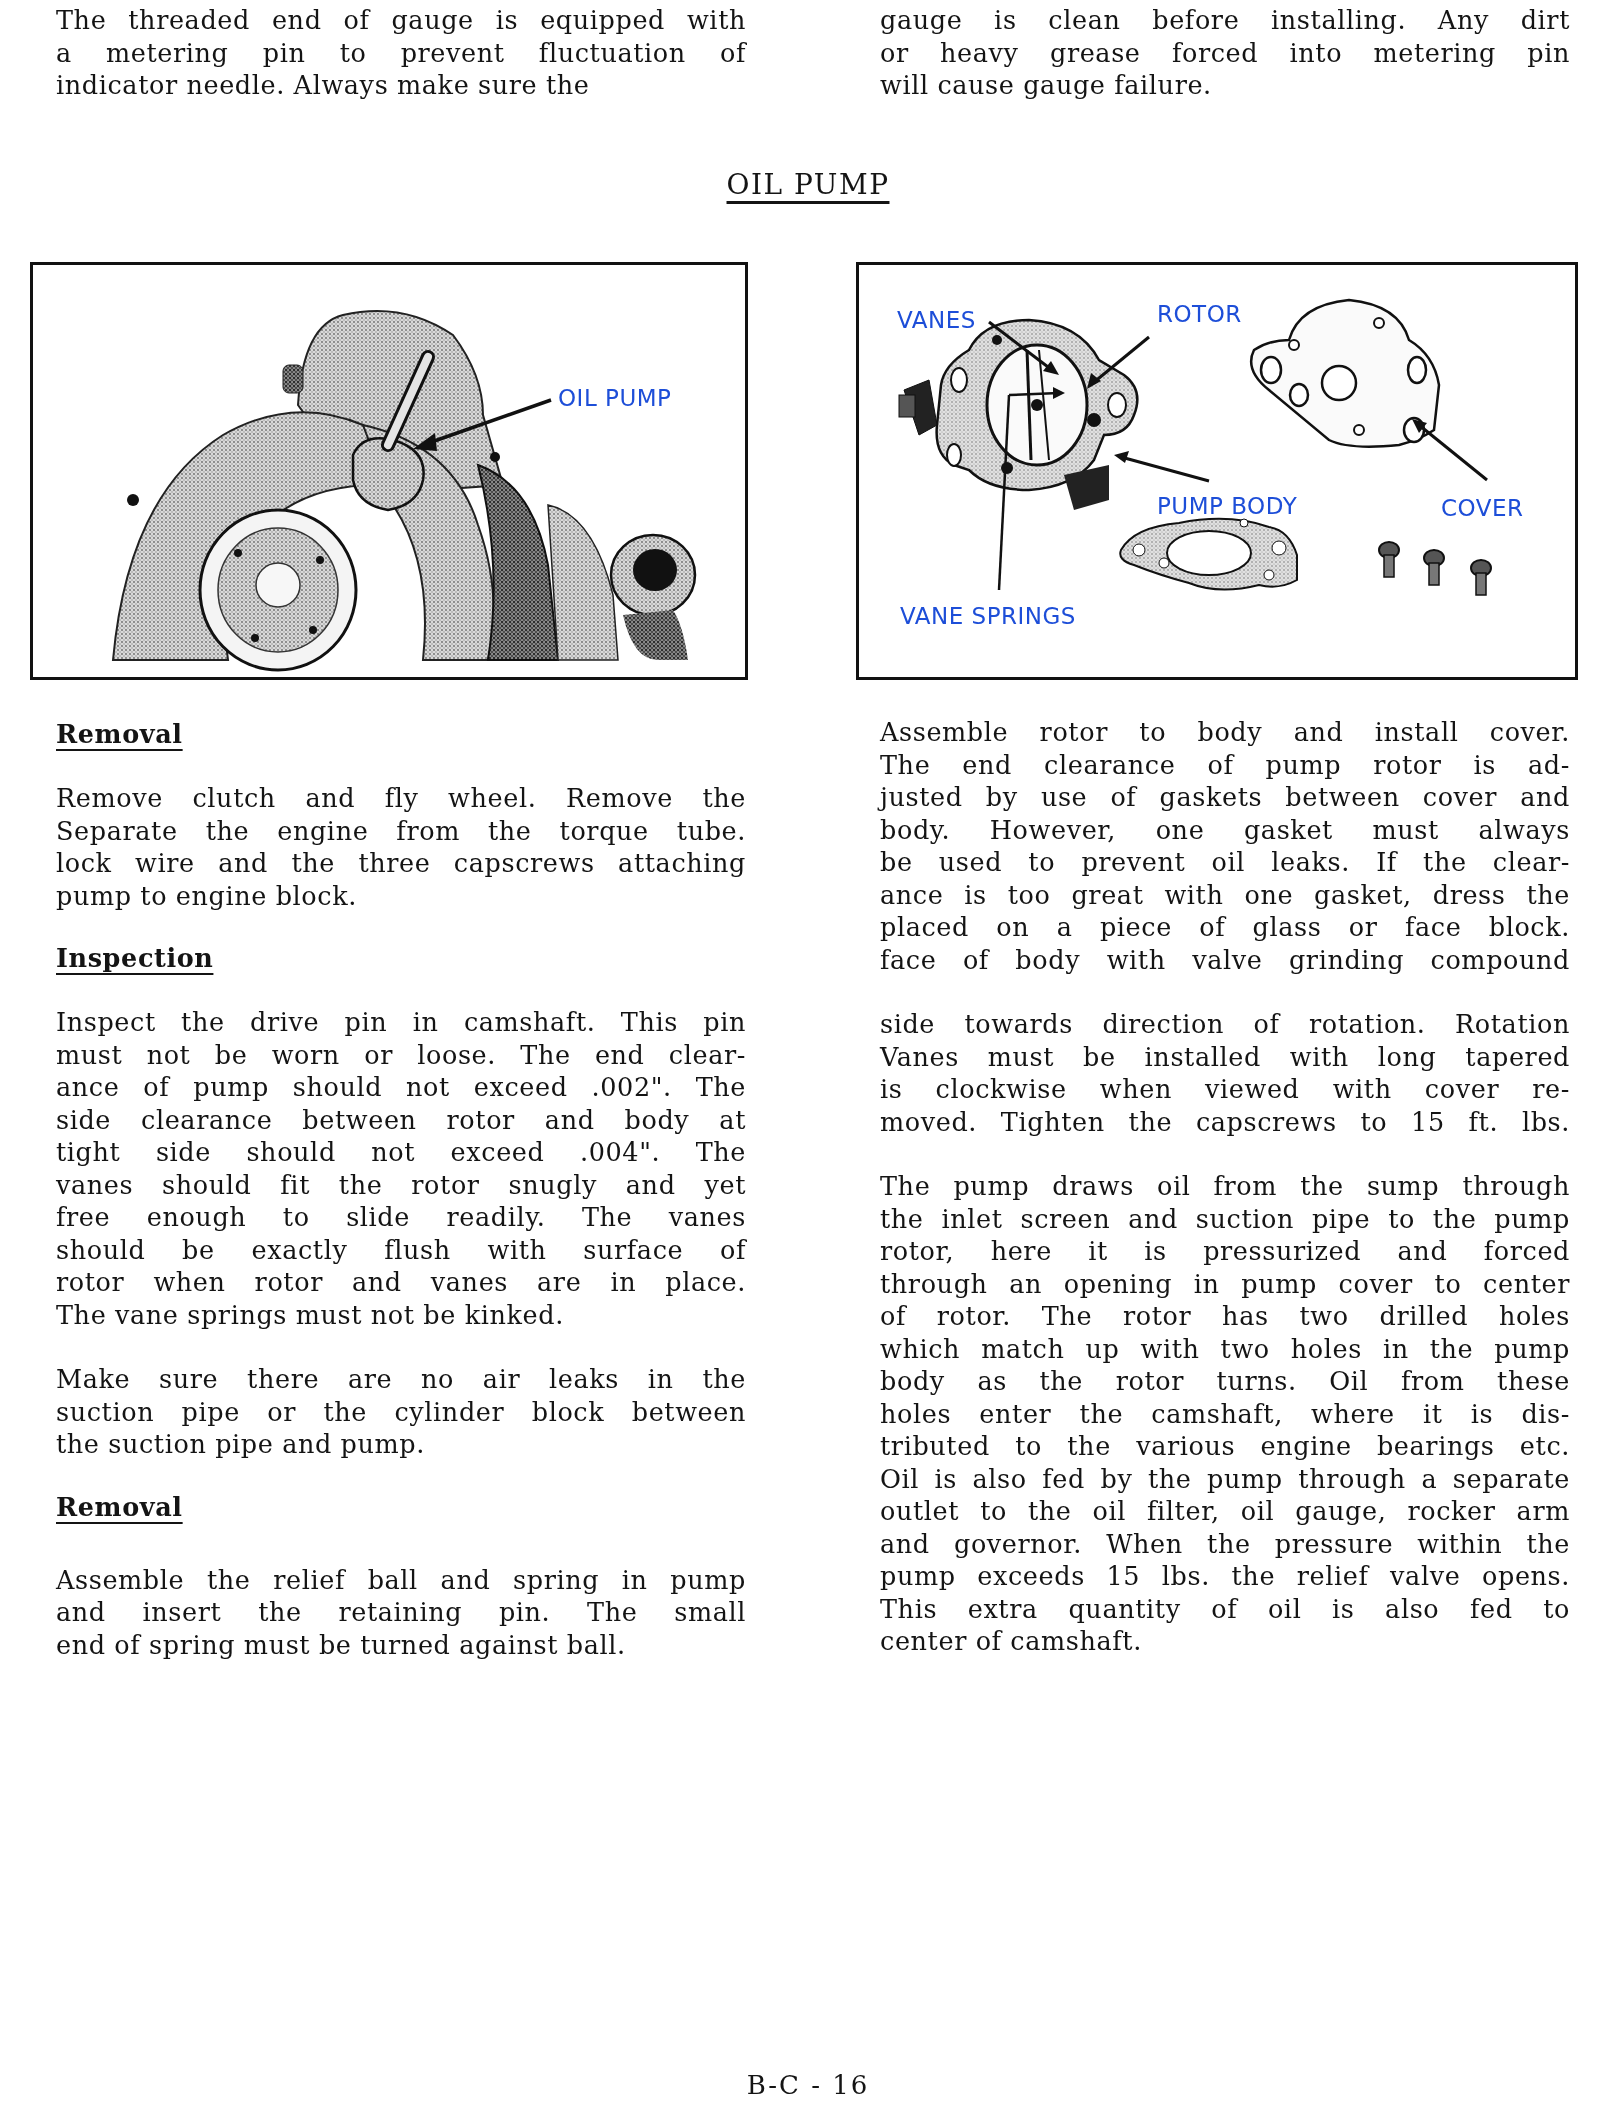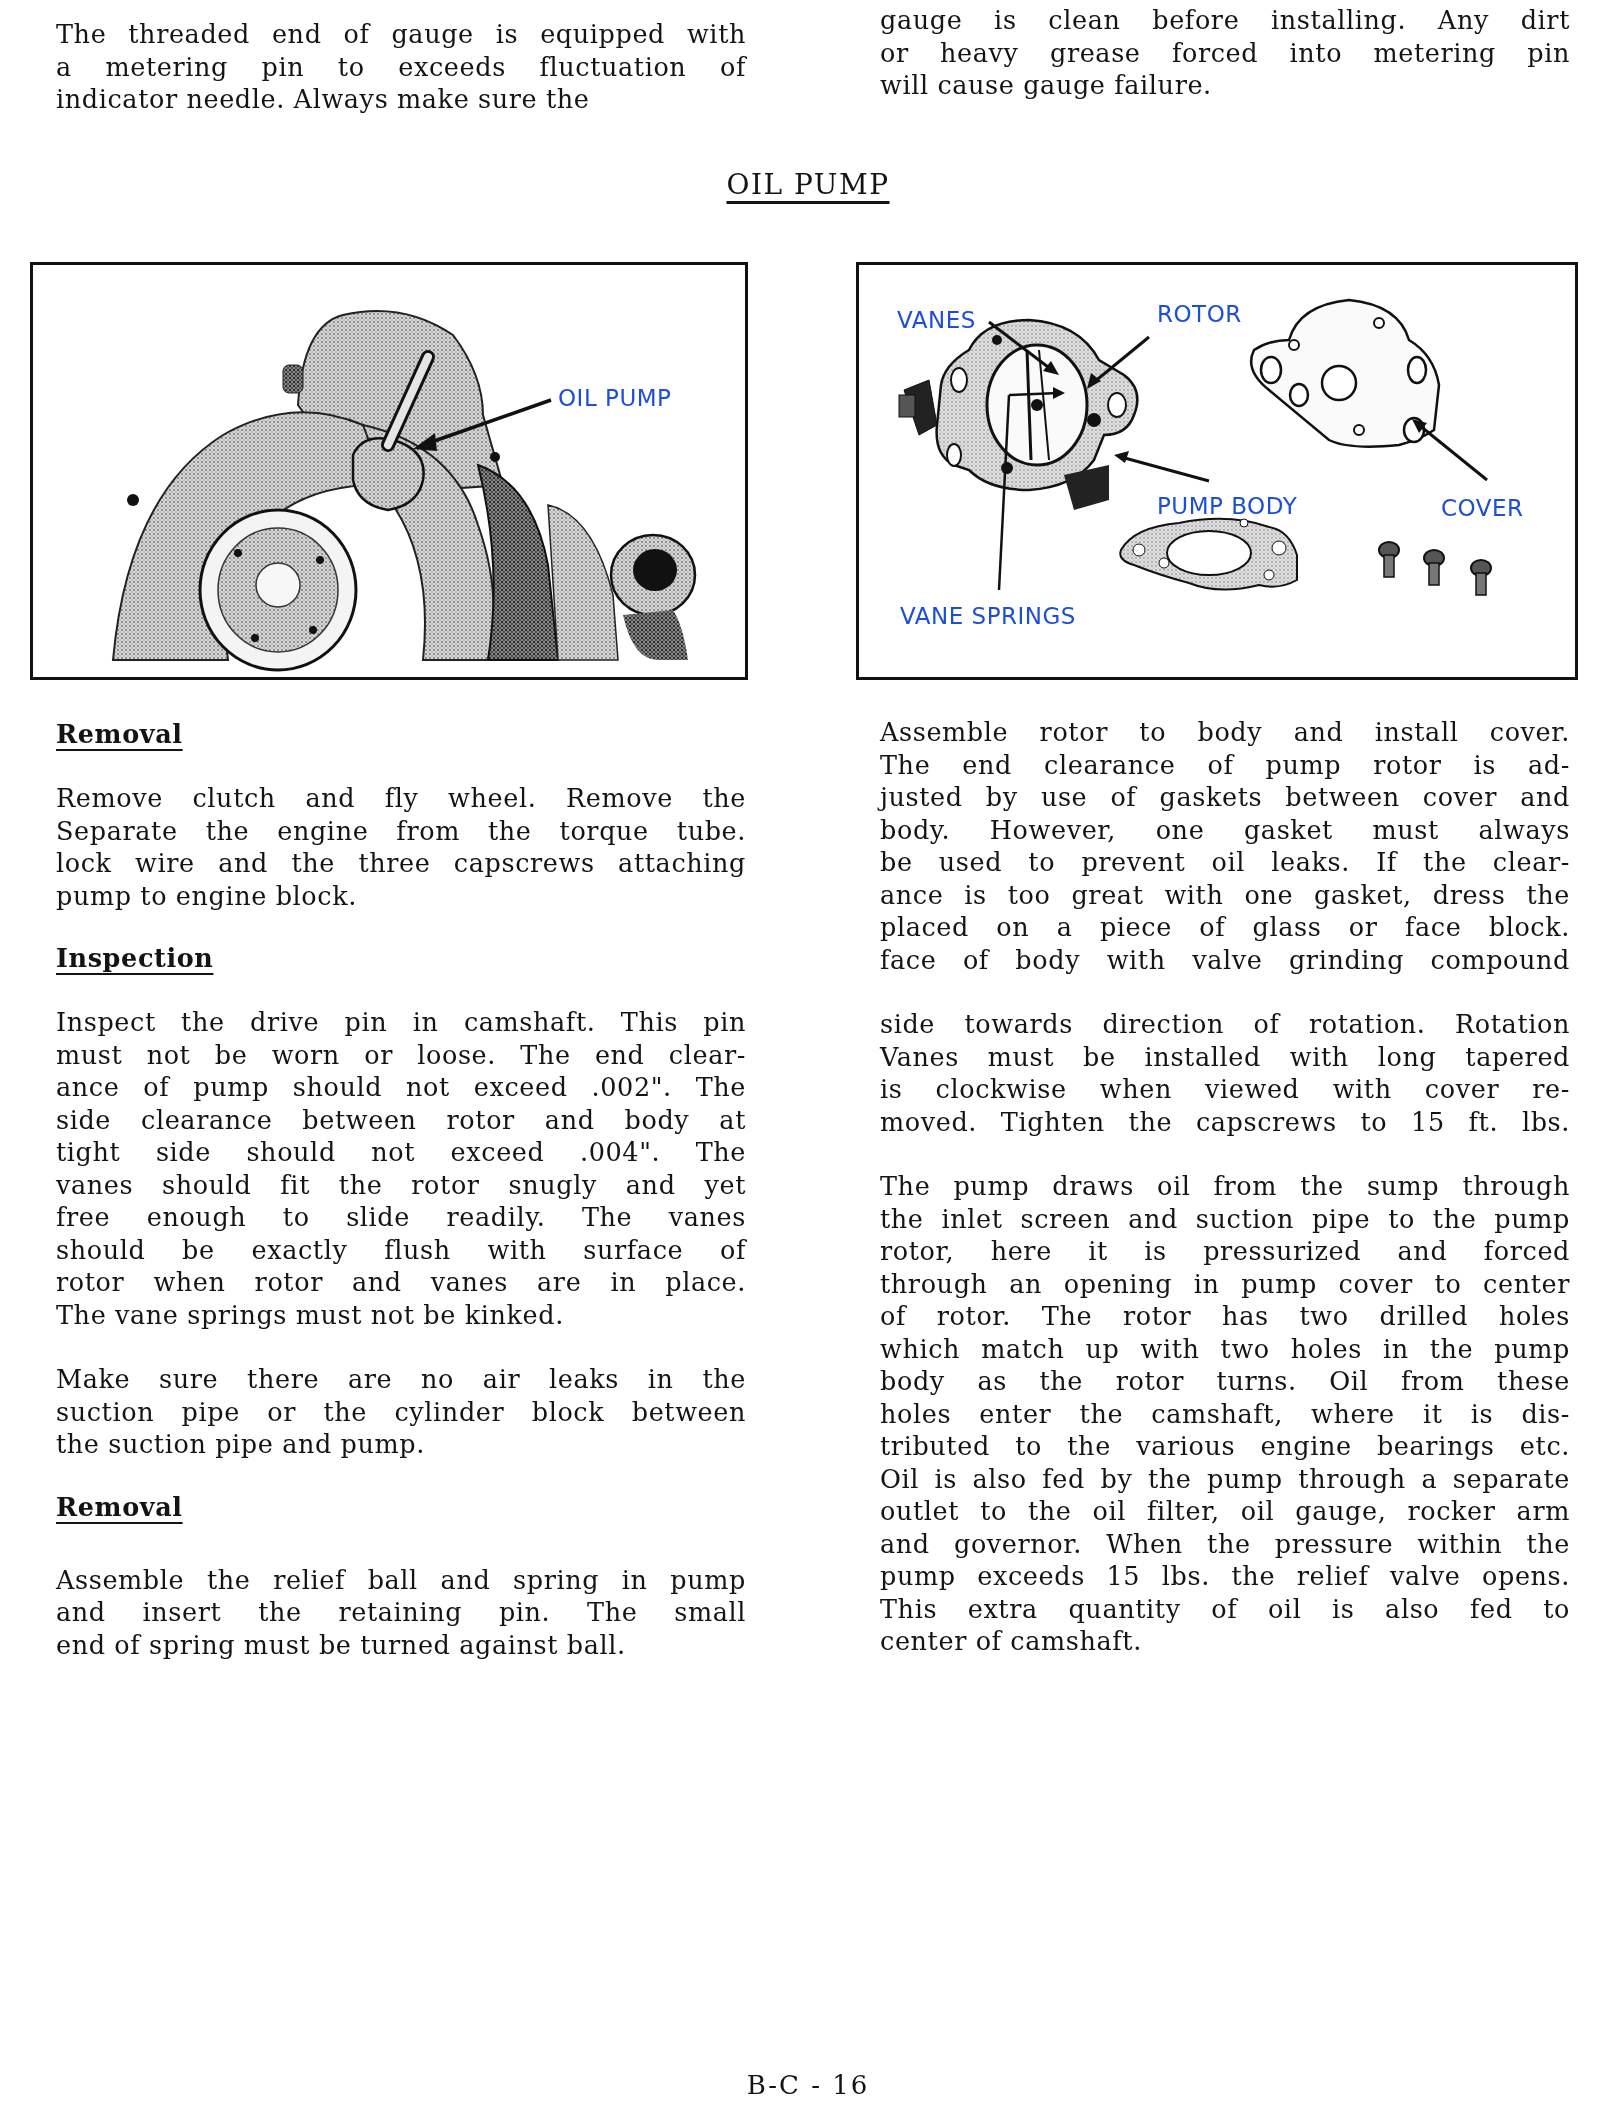--- a/index.html
+++ b/index.html
@@ -37,24 +37,24 @@
     font-size: 23px; letter-spacing: 0.5px; color: #1d4ed8; white-space: nowrap;
   }
   .footer {
     position: absolute; top: 2070px; left: 0; width: 1616px; text-align: center;
     font-size: 26px; letter-spacing: 2px;
   }
 </style>
 </head>
 <body>
 
-<div class="col col-left" style="top:18px;">
+<div class="col col-left" style="top:4px;">
   <p class="para">
     <span class="ln">The threaded end of gauge is equipped with</span>
-    <span class="ln">a metering pin to exceeds fluctuation of</span>
+    <span class="ln">a metering pin to prevent fluctuation of</span>
     <span class="ln last">indicator needle.  Always make sure the</span>
   </p>
 </div>
 <div class="col col-right" style="top:4px;">
   <p class="para">
     <span class="ln">gauge is clean before installing.  Any dirt</span>
     <span class="ln">or heavy grease forced into metering pin</span>
     <span class="ln last">will cause gauge failure.</span>
   </p>
 </div>

